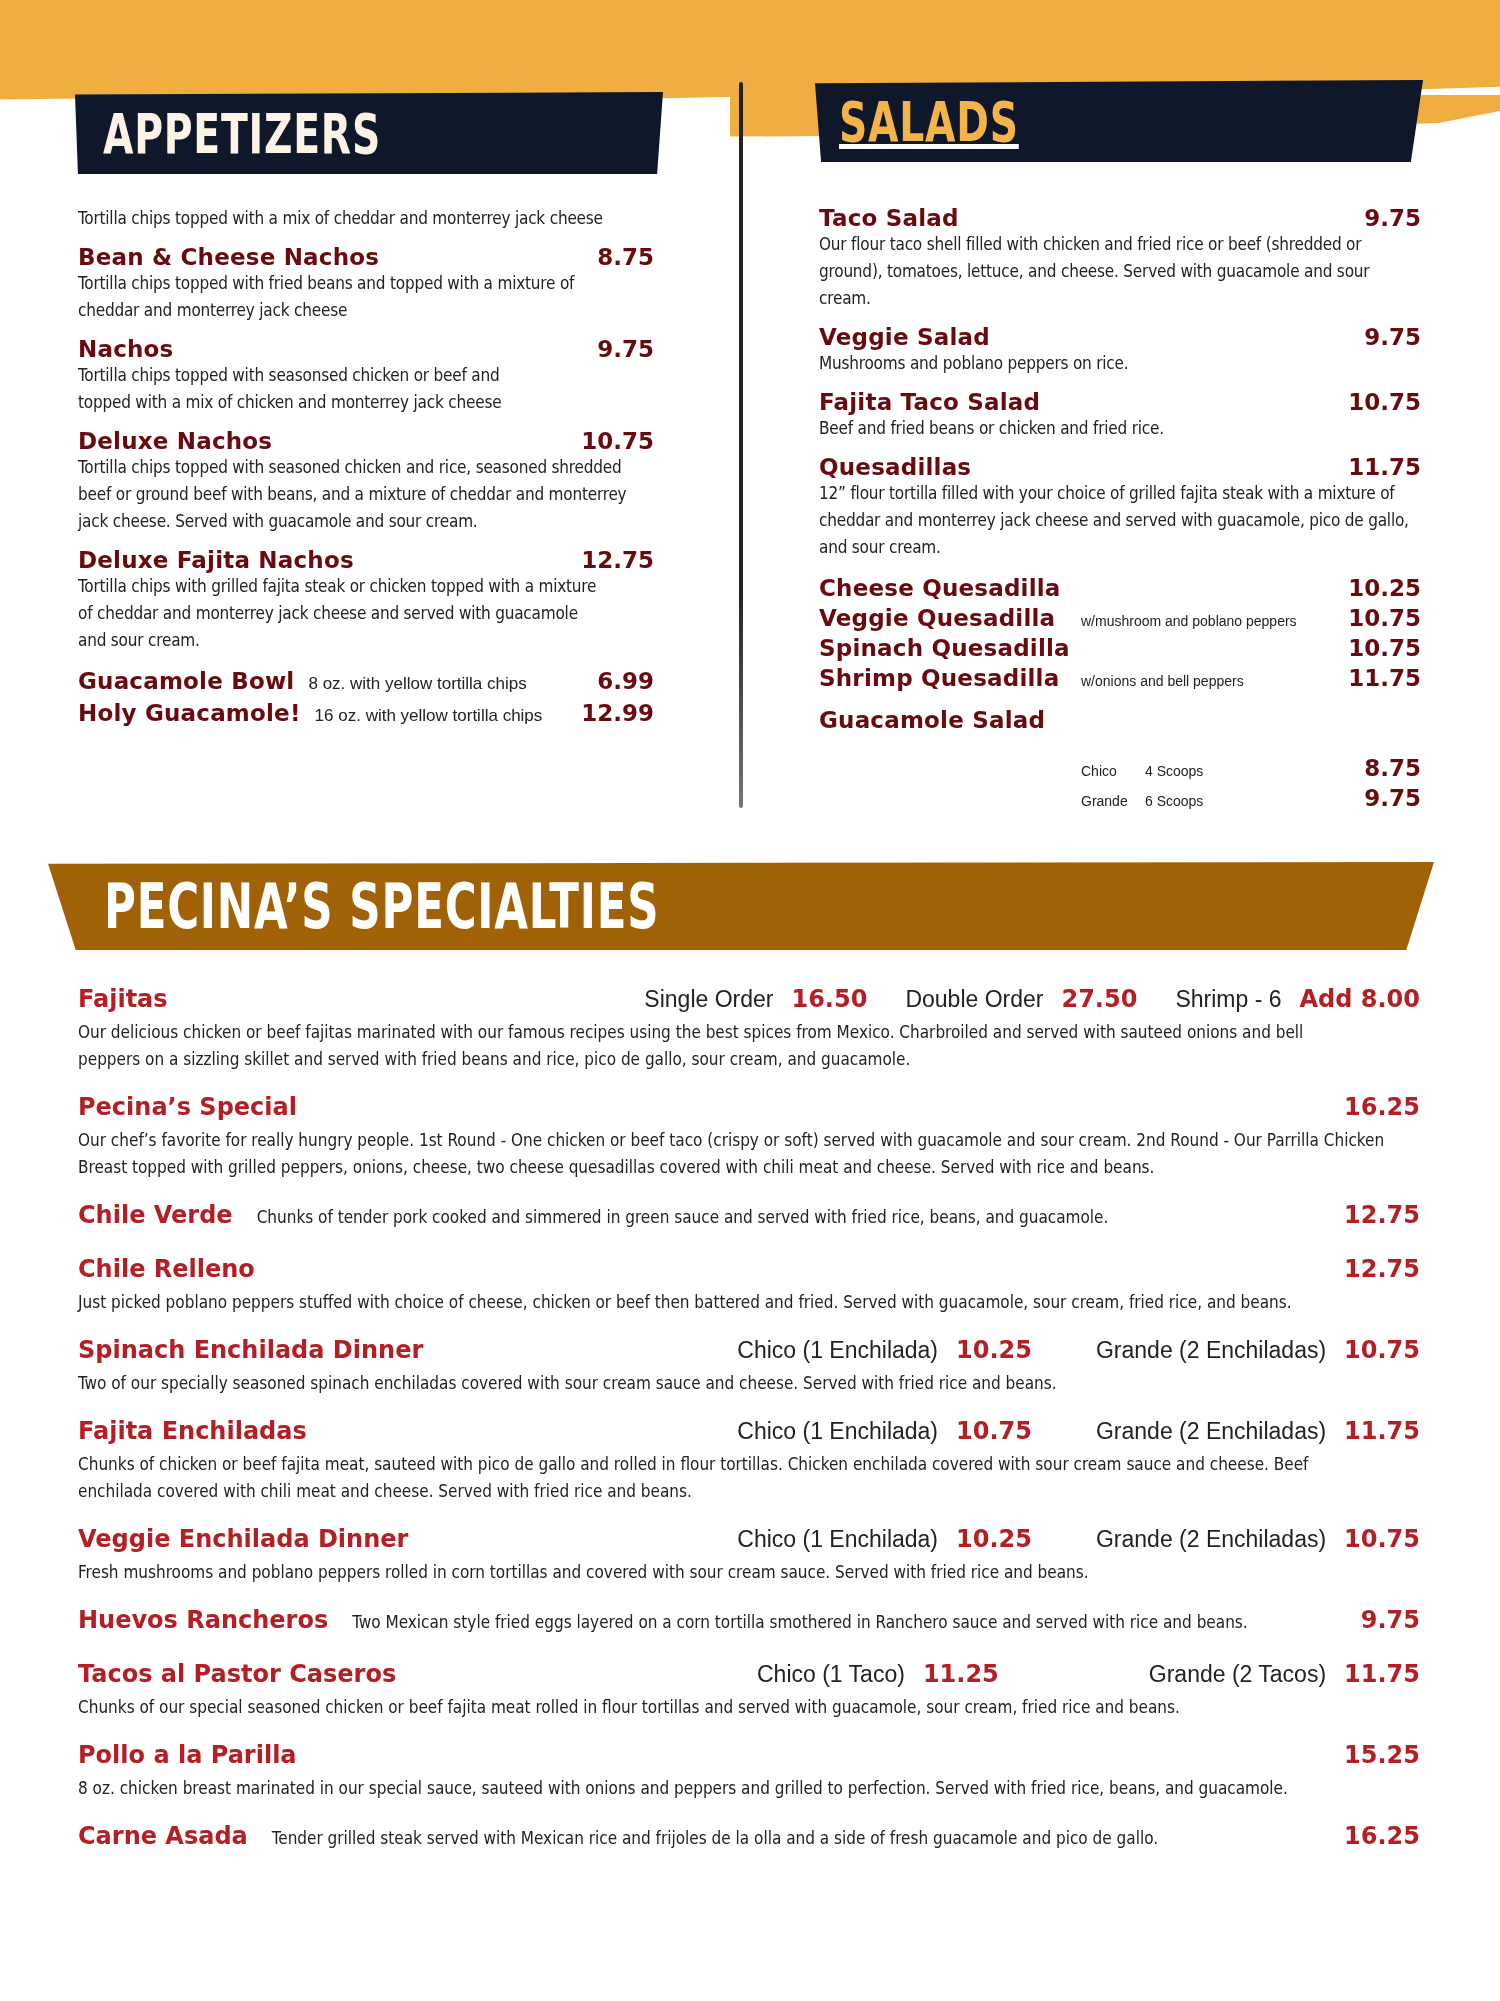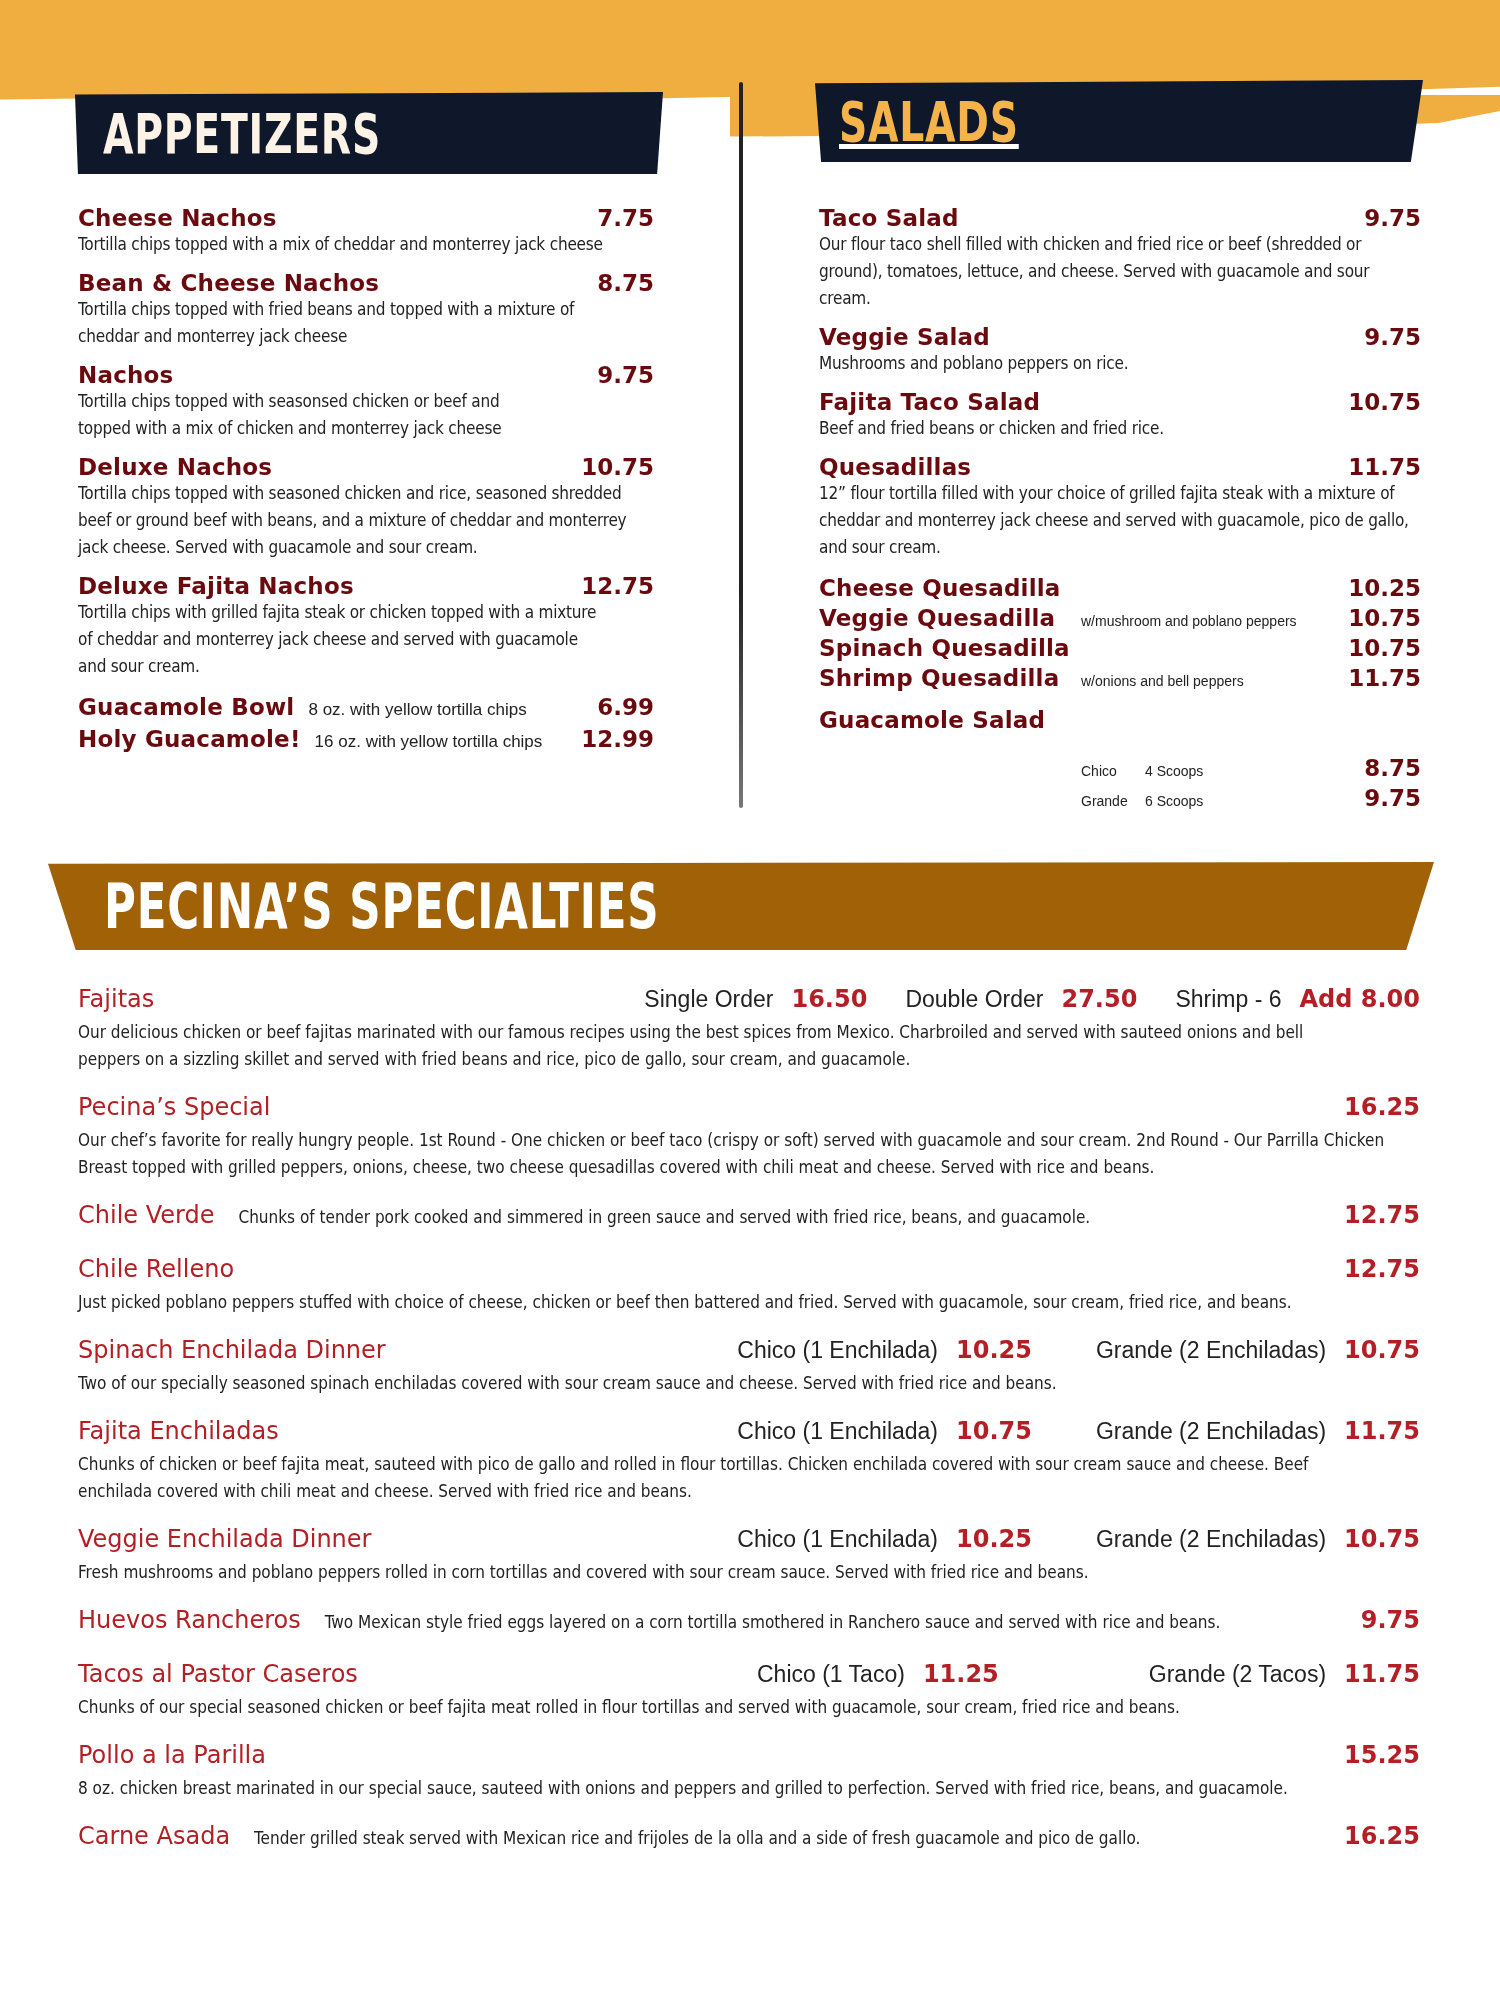--- a/index.html
+++ b/index.html
@@ -67,21 +67,21 @@
   .gsalad .name { width: 262px; }
   .gsalad .opts { flex: 1; margin-top: 48px; }
   .gsalad .opt { display: flex; align-items: baseline; height: 30px; }
   .gsalad .opt .size { font-family: "Liberation Sans", sans-serif; font-size: 14px; color: #222; width: 64px; }
   .gsalad .opt .scoops { font-family: "Liberation Sans", sans-serif; font-size: 14px; color: #222; flex: 1; }
 
   
   #specialties { position: absolute; left: 78px; top: 985px; width: 1342px; }
   .sp-item { margin-bottom: 20px; }
   .sp-head { display: flex; align-items: baseline; height: 34px; }
-  .sp-name { font-weight: normal; font-size: 24px; color: #b31f24; white-space: nowrap; }
+  .sp-name { font-weight: bold; font-size: 24px; color: #b31f24; white-space: nowrap; }
   .sp-price { font-weight: bold; font-size: 24px; color: #b31f24; margin-left: auto; }
   .sp-desc { font-family: "Liberation Sans Narrow", "DejaVu Sans Condensed", "Liberation Sans", sans-serif; font-size: 17px; color: #222; line-height: 27px; }
   .sp-inline-desc { font-family: "Liberation Sans Narrow", "DejaVu Sans Condensed", "Liberation Sans", sans-serif; font-size: 17px; color: #222; margin-left: 24px; }
   .opt-label { font-family: "Liberation Sans", sans-serif; font-size: 23px; color: #222; }
   .opt-price { font-weight: bold; font-size: 24px; color: #b31f24; margin-left: 18px; }
   .opt-group { display: flex; align-items: baseline; }
 </style>
 </head>
 <body>
 
@@ -91,24 +91,20 @@
 <div class="banner banner-dark" id="banner-appetizers">
   <span class="title">APPETIZERS</span>
 </div>
 <div class="banner banner-dark" id="banner-salads">
   <span class="title">SALADS</span>
 </div>
 <div class="divider"></div>
 
 <div class="col" id="col-appetizers">
   <div class="item">
-    <div class="item-head">
-        <span class="name">Cheese Nachos</span>
-        <span class="price">7.75</span>
-      </div>
     <div class="desc">Tortilla chips topped with a mix of cheddar and monterrey jack cheese</div>
   </div>
   <div class="item">
     <div class="item-head">
         <span class="name">Bean &amp; Cheese Nachos</span>
         <span class="price">8.75</span>
       </div>
     <div class="desc" style="width:540px">Tortilla chips topped with fried beans and topped with a mixture of cheddar and monterrey jack cheese</div>
   </div>
   <div class="item">

